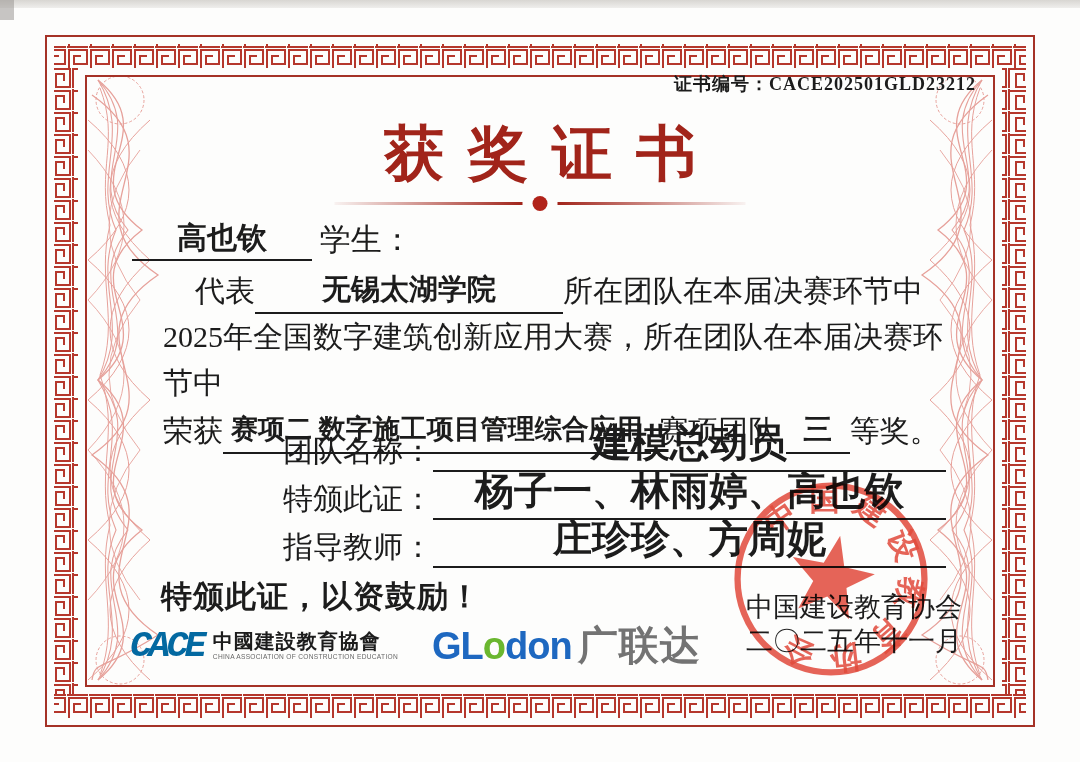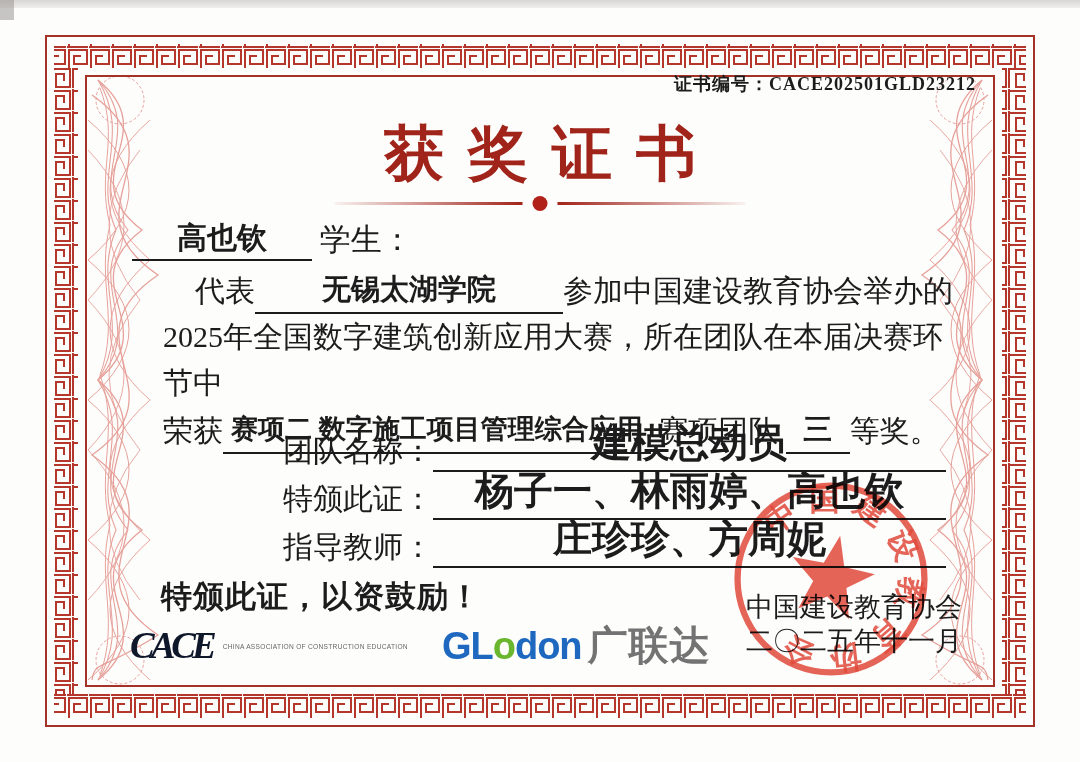--- a/index.html
+++ b/index.html
@@ -31,22 +31,22 @@
   #event-underline{font-size:27px;padding:0 8px;letter-spacing:0;}
   #rank-underline{width:56px;font-size:29px;}
   #fields{top:416px;left:283px;font-size:30px;}
   .field-row{height:48px;white-space:nowrap;}
   .field-label{display:inline-block;}
   .field-value{width:505px;font-size:39px;}
   #footer-left{top:576px;left:133px;font-size:31px;font-weight:bold;letter-spacing:1px;margin-left:28px;}
   
   #logos{top:618px;left:130px;display:flex;align-items:center;}
   #cace-logo{display:flex;align-items:center;}
-  #cace-mark{font-family:Liberation Serif, serif;font-size:37px;
-             font-weight:bold;font-style:italic;letter-spacing:-4px;color:#0f172a;margin-right:10px;}
+  #cace-mark{font-family:Liberation Mono, monospace;font-size:37px;
+             font-weight:bold;font-style:italic;letter-spacing:-4px;color:#0369a1;margin-right:10px;}
   #cace-text-col{display:flex;flex-direction:column;line-height:1;}
   #cace-cn{font-size:20px;font-weight:bold;letter-spacing:1px;}
   #cace-en{font-size:6.6px;color:#666;letter-spacing:.3px;margin-top:3px;
            font-family:"Liberation Sans","DejaVu Sans",sans-serif;}
   #glodon-logo{margin-left:34px;font-family:"Liberation Sans","DejaVu Sans",sans-serif;
                font-weight:bold;display:flex;align-items:baseline;text-align:center;}
   .gl-blue{color:#1e68c0;font-size:38px;letter-spacing:-1px;}
   .gl-green{color:#6ab72f;font-size:38px;letter-spacing:-1px;}
   #glodon-cn{color:#737373;font-size:40px;margin-left:6px;letter-spacing:1px;}
   
@@ -111,21 +111,21 @@
     <div class="div-line r"></div>
   </div>
 
   <div id="student-line" class="abs content">
     <span id="student-name" class="u">高也钦</span>
     <span>学生：</span>
   </div>
 
   <div id="para" class="abs content">
     <div class="indent">
-      <span>代表</span><span id="school-underline" class="u">无锡太湖学院</span><span>参加中国建设教育协会举办的</span>
+      <span>代表</span><span id="school-underline" class="u">无锡太湖学院</span><span>所在团队在本届决赛环节中</span>
     </div>
     <div>2025年全国数字建筑创新应用大赛，所在团队在本届决赛环节中</div>
     <div>
       <span>荣获</span><span id="event-underline" class="u">赛项二 数字施工项目管理综合应用</span>
       <span>赛项团队</span>
       <span id="rank-underline" class="u">三</span><span>等奖。</span>
     </div>
   </div>
 
   <div id="fields" class="abs content">
@@ -139,20 +139,21 @@
       <span class="field-label">指导教师：</span><span class="u field-value">庄珍珍、方周妮</span>
     </div>
   </div>
 
   <div id="footer-left" class="abs content">特颁此证，以资鼓励！</div>
 
   <div id="logos" class="abs content">
     <div id="cace-logo">
       <span id="cace-mark">CACE</span>
       <span id="cace-text-col">
+        <span id="cace-cn">中國建設教育協會</span>
         <span id="cace-en">CHINA ASSOCIATION OF CONSTRUCTION EDUCATION</span>
       </span>
     </div>
     <div id="glodon-logo">
       <span class="gl-blue">GL</span>
         <span class="gl-green">o</span>
         <span class="gl-blue">don</span>
       <span id="glodon-cn">广联达</span>
     </div>
   </div>

